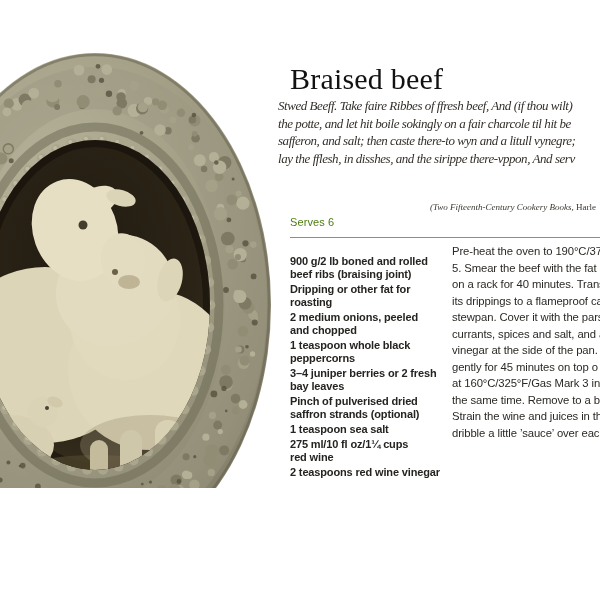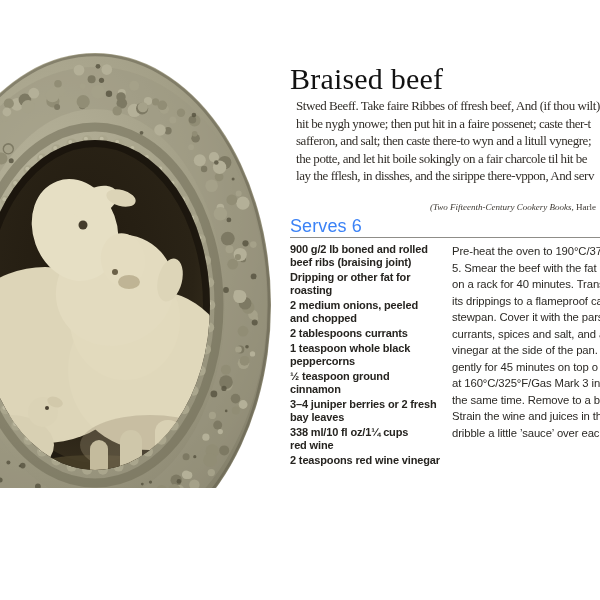--- a/index.html
+++ b/index.html
@@ -8,36 +8,36 @@
     font-family:"Liberation Sans",sans-serif;
   }
   
   #medallion{position:absolute;left:-85px;top:50px;width:360px;height:510px;}
   
   .title{
     position:absolute;left:290px;top:42px;
     font-family:"Liberation Serif",serif;font-size:30px;font-weight:400;
     color:#121212;letter-spacing:.2px;white-space:nowrap;
   }
-  .intro{position:absolute;left:296px;top:97px;}
+  .intro{position:absolute;left:278px;top:97px;font-style:italic;}
   .intro .line{
     font-family:"Liberation Serif",serif;font-size:13px;line-height:17.6px;
     color:#332f2a;letter-spacing:-.45px;white-space:pre;
   }
   .citation{
     position:absolute;left:430px;top:202px;white-space:pre;
     font-family:"Liberation Serif",serif;font-size:9px;color:#3c3832;
   }
   .citation .it{font-style:italic;}
   .serves{
     position:absolute;left:290px;top:216px;
-    font-size:18px;color:#3b82f6;letter-spacing:.1px;
+    font-size:11px;color:#4d7c0f;letter-spacing:.1px;
   }
   .rule{position:absolute;left:290px;top:237px;width:310px;height:1px;background:#8f8d88;}
-  .ingredients{position:absolute;left:290px;top:243px;width:175px;}
+  .ingredients{position:absolute;left:290px;top:255px;width:175px;}
   .ingredients .item{
     font-size:11px;font-weight:bold;line-height:13.2px;color:#262420;
     letter-spacing:-.15px;white-space:pre;margin:0 0 1.6px 0;
   }
   .method{position:absolute;left:452px;top:243px;}
   .method .line{
     font-size:11.3px;line-height:16.55px;color:#2b2925;
     letter-spacing:-.1px;white-space:pre;
   }
   
@@ -475,47 +475,46 @@
         <circle cx="186.9" cy="437.7" r="3.8" fill="#473e28" opacity="0.9"></circle>
         <circle cx="139.5" cy="474.1" r="3.2" fill="#473e28" opacity="0.9"></circle>
       </g>
   </svg>
 
   <h1 class="title">Braised beef</h1>
 
   <div class="intro">
 
   <div class="line">Stwed Beeff. Take faire Ribbes of ffresh beef, And (if thou wilt)</div>
-      <div class="line">hit be nygh ynowe; then put hit in a faire possenet; caste ther-t</div>
+      <div class="line">the potte, and let hit boile sokingly on a fair charcole til hit be</div>
       <div class="line">safferon, and salt; then caste there-to wyn and a litull vynegre;</div>
-      <div class="line">the potte, and let hit boile sokingly on a fair charcole til hit be</div>
       <div class="line">lay the fflesh, in disshes, and the sirippe there-vppon, And serv</div>
     </div>
 
   <div class="citation"><span class="it">(Two Fifteenth-Century Cookery Books</span><span>, Harle</span></div>
 
   <div class="serves">Serves 6</div>
   <div class="rule"></div>
 
   <div class="ingredients">
 
   <div class="item">900 g/2 lb boned and rolled
 beef ribs (braising joint)</div>
       <div class="item">Dripping or other fat for
 roasting</div>
       <div class="item">2 medium onions, peeled
 and chopped</div>
-      <div class="item">2 tablespoons currants</div>
       <div class="item">1 teaspoon whole black
 peppercorns</div>
-      <div class="item">½ teaspoon ground
-cinnamon</div>
       <div class="item">3–4 juniper berries or 2 fresh
 bay leaves</div>
-      <div class="item">338 ml/10 fl oz/1¼ cups
+      <div class="item">Pinch of pulverised dried
+saffron strands (optional)</div>
+      <div class="item">1 teaspoon sea salt</div>
+      <div class="item">275 ml/10 fl oz/1¼ cups
 red wine</div>
       <div class="item">2 teaspoons red wine vinegar</div>
     </div>
 
   <div class="method">
 
   <div class="line">Pre-heat the oven to 190°C/37</div>
       <div class="line">5. Smear the beef with the fat a</div>
       <div class="line">on a rack for 40 minutes. Transf</div>
       <div class="line">its drippings to a flameproof ca</div>

